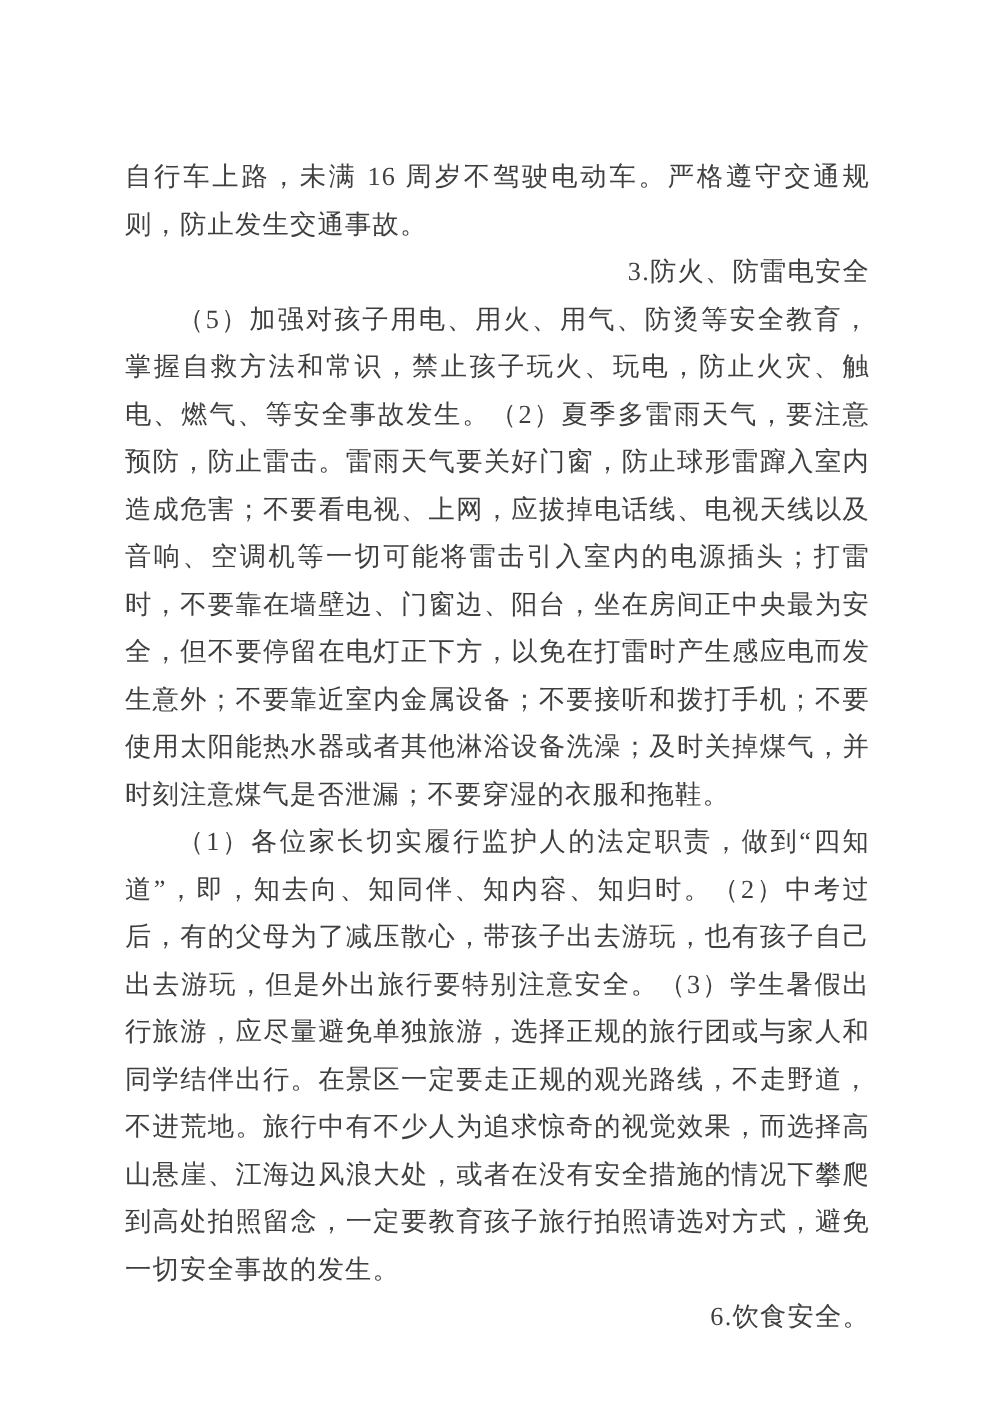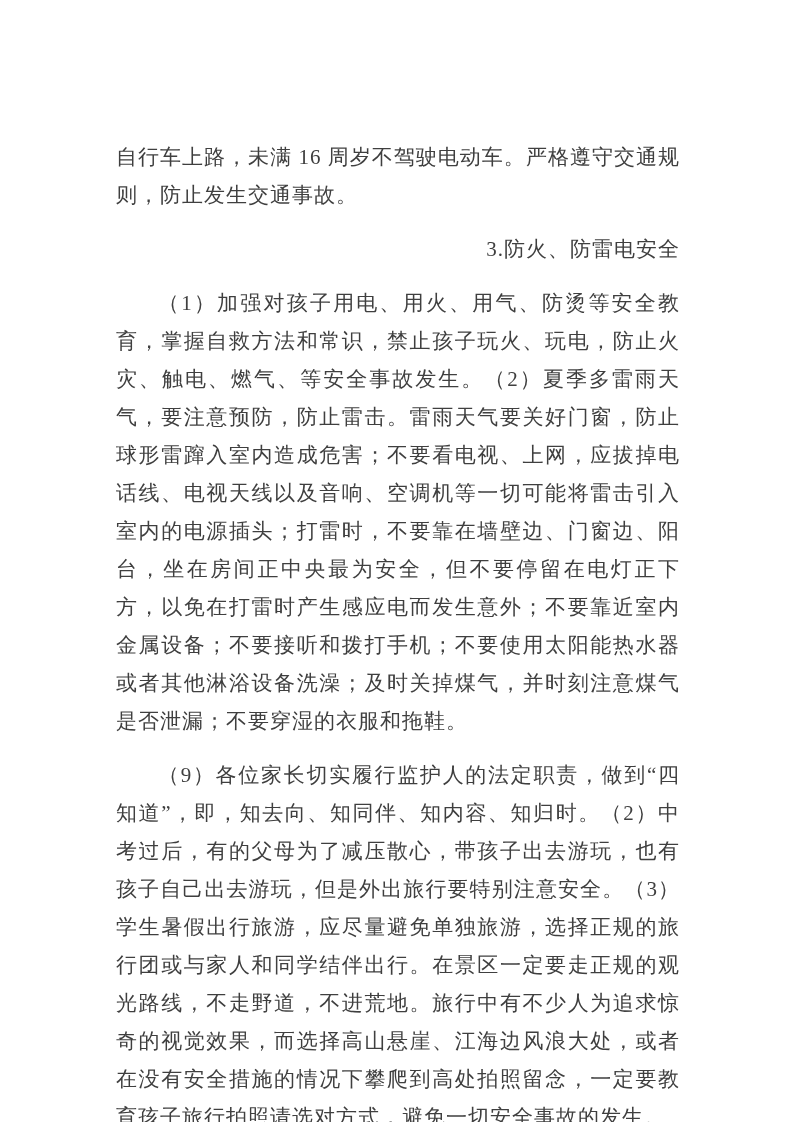--- a/index.html
+++ b/index.html
@@ -14,37 +14,37 @@
     overflow: hidden;
   }
   .page {
     box-sizing: border-box;
     width: 793px;
     height: 1122px;
     padding: 122px 97px 40px 100px;
     color: #3f3f3f;
   }
   .block {
-    margin: 16px;
+    margin: 0;
     font-size: 21px;
     line-height: 38px;
     letter-spacing: 1px;
     text-align: justify;
     word-break: break-all;
   }
   .block.indent {
     text-indent: 2em;
   }
   .block.heading {
     text-indent: 2em;
     text-align: right;
   }
 </style>
 </head>
 <body style="background: rgb(255, 255, 255);">
 
 <div class="page" style="color: rgb(63, 63, 63);">
   <p class="block">自行车上路，未满 16 周岁不驾驶电动车。严格遵守交通规则，防止发生交通事故。</p>
   <p class="block heading">3.防火、防雷电安全</p>
-  <p class="block indent">（1）加强对孩子用电、用火、用气、防烫等安全教育，掌握自救方法和常识，禁止孩子玩火、玩电，防止火灾、触电、燃气、等安全事故发生。（2）夏季多雷雨天气，要注意预防，防止雷击。雷雨天气要关好门窗，防止球形雷蹿入室内造成危害；不要看电视、上网，应拔掉电话线、电视天线以及音响、空调机等一切可能将雷击引入室内的电源插头；打雷时，不要靠在墙壁边、门窗边、阳台，坐在房间正中央最为安全，但不要停留在电灯正下方，以免在打雷时产生感应电而发生意外；不要靠近室内金属设备；不要接听和拨打手机；不要使用太阳能热水器或者其他淋浴设备洗澡；及时关掉煤气，并时刻注意煤气是否泄漏；不要穿湿的衣服和拖鞋。</p>
-  <p class="block indent">（9）各位家长切实履行监护人的法定职责，做到“四知道”，即，知去向、知同伴、知内容、知归时。（2）中考过后，有的父母为了减压散心，带孩子出去游玩，也有孩子自己出去游玩，但是外出旅行要特别注意安全。（3）学生暑假出行旅游，应尽量避免单独旅游，选择正规的旅行团或与家人和同学结伴出行。在景区一定要走正规的观光路线，不走野道，不进荒地。旅行中有不少人为追求惊奇的视觉效果，而选择高山悬崖、江海边风浪大处，或者在没有安全措施的情况下攀爬到高处拍照留念，一定要教育孩子旅行拍照请选对方式，避免一切安全事故的发生。</p>
+  <p class="block indent">（5）加强对孩子用电、用火、用气、防烫等安全教育，掌握自救方法和常识，禁止孩子玩火、玩电，防止火灾、触电、燃气、等安全事故发生。（2）夏季多雷雨天气，要注意预防，防止雷击。雷雨天气要关好门窗，防止球形雷蹿入室内造成危害；不要看电视、上网，应拔掉电话线、电视天线以及音响、空调机等一切可能将雷击引入室内的电源插头；打雷时，不要靠在墙壁边、门窗边、阳台，坐在房间正中央最为安全，但不要停留在电灯正下方，以免在打雷时产生感应电而发生意外；不要靠近室内金属设备；不要接听和拨打手机；不要使用太阳能热水器或者其他淋浴设备洗澡；及时关掉煤气，并时刻注意煤气是否泄漏；不要穿湿的衣服和拖鞋。</p>
+  <p class="block indent">（1）各位家长切实履行监护人的法定职责，做到“四知道”，即，知去向、知同伴、知内容、知归时。（2）中考过后，有的父母为了减压散心，带孩子出去游玩，也有孩子自己出去游玩，但是外出旅行要特别注意安全。（3）学生暑假出行旅游，应尽量避免单独旅游，选择正规的旅行团或与家人和同学结伴出行。在景区一定要走正规的观光路线，不走野道，不进荒地。旅行中有不少人为追求惊奇的视觉效果，而选择高山悬崖、江海边风浪大处，或者在没有安全措施的情况下攀爬到高处拍照留念，一定要教育孩子旅行拍照请选对方式，避免一切安全事故的发生。</p>
   <p class="block heading">6.饮食安全。</p>
 </div>
 
 </body></html>

